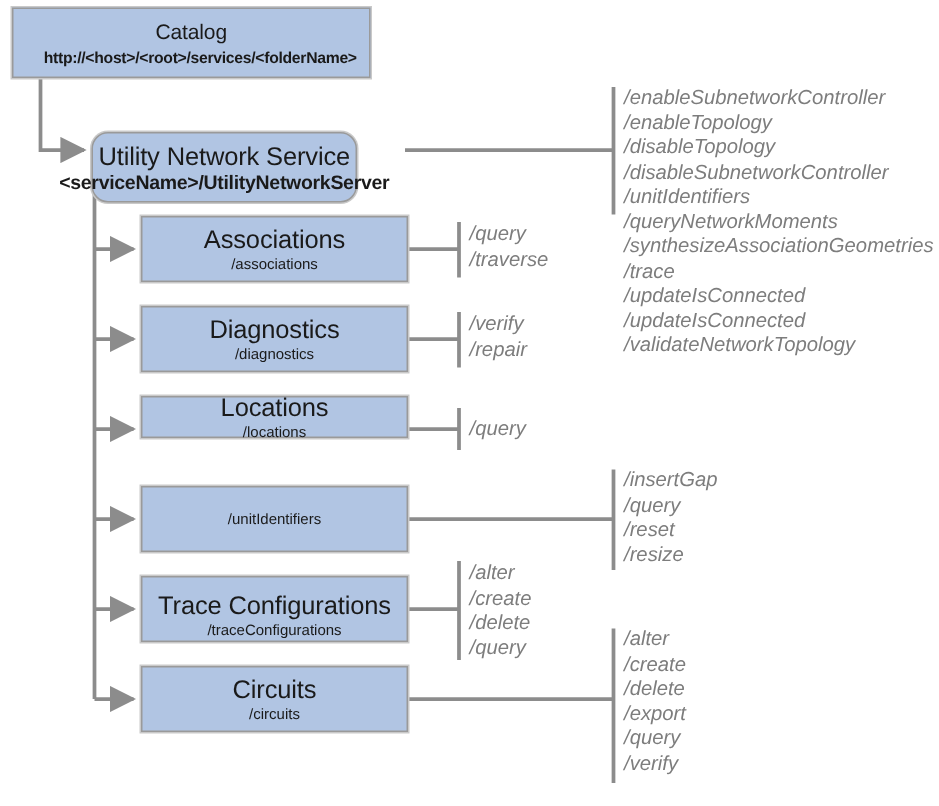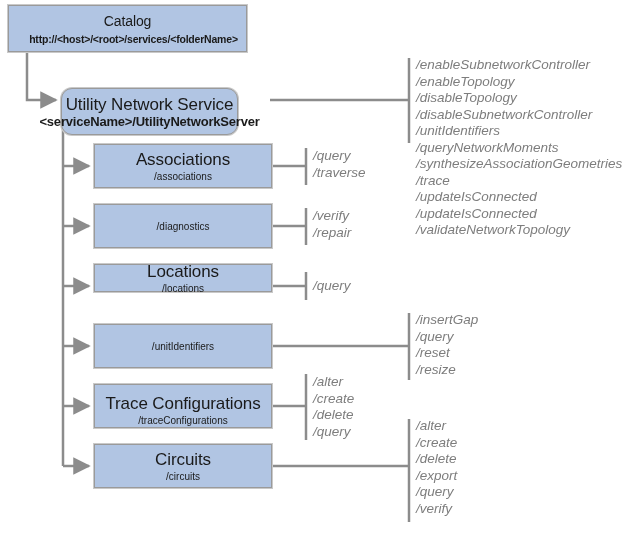--- a/index.html
+++ b/index.html
@@ -130,20 +130,21 @@
     <div class="title">Utility Network Service</div>
     <div class="sub">&lt;serviceName&gt;/UtilityNetworkServer</div>
   </div>
 
   <div class="node" style="left:94px; top:144px; width:178px; height:44px;justify-content:center;">
     <div class="title">Associations</div>
     <div class="sub">/associations</div>
   </div>
 
   <div class="node" style="left:94px; top:204px; width:178px; height:44px;">
+    <div class="title">Diagnostics</div>
     <div class="sub">/diagnostics</div>
   </div>
 
   <div class="node" style="left:94px; top:264px; width:178px; height:28px;">
     <div class="title">Locations</div>
     <div class="sub">/locations</div>
   </div>
 
   <div class="node" style="left:94px; top:324px; width:178px; height:44px;">
     <div class="sub">/unitIdentifiers</div>

